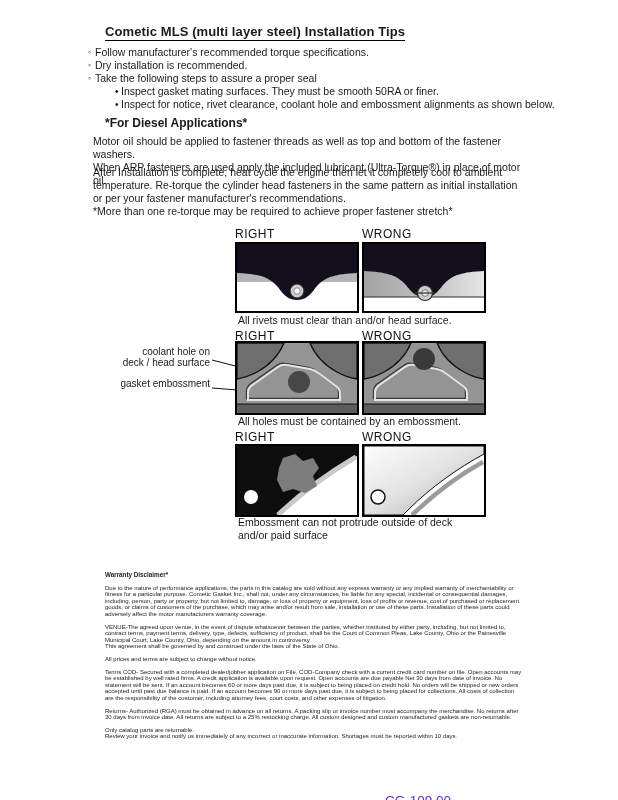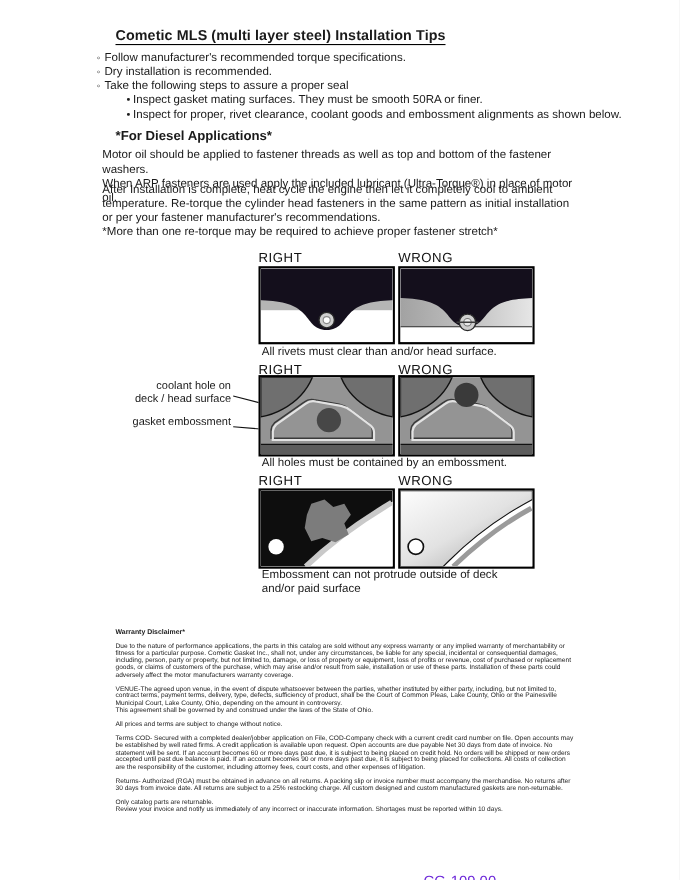--- a/index.html
+++ b/index.html
@@ -57,21 +57,21 @@
       <span class="marker">◦</span>
       <span>Take the following steps to assure a proper seal</span>
     </div>
     <div class="sub-tips">
       <div class="tip-row">
         <span class="marker">•</span>
         <span>Inspect gasket mating surfaces.  They must be smooth 50RA or finer.</span>
       </div>
       <div class="tip-row">
         <span class="marker">•</span>
-        <span>Inspect for proper, rivet clearance, coolant goods and embossment alignments as shown below.</span>
+        <span>Inspect for notice, rivet clearance, coolant hole and embossment alignments as shown below.</span>
       </div>
     </div>
   </div>
 
   <div class="diesel-heading">*For Diesel Applications*</div>
   <div class="para para1">Motor oil should be applied to fastener threads as well as top and bottom of the fastener washers.
 When ARP fasteners are used apply the included lubricant (Ultra-Torque®) in place of motor oil.</div>
   <div class="para para2">After Installation is complete, heat cycle the engine then let it completely cool to ambient
 temperature. Re-torque the cylinder head fasteners in the same pattern as initial installation
 or per your fastener manufacturer's recommendations.</div>

